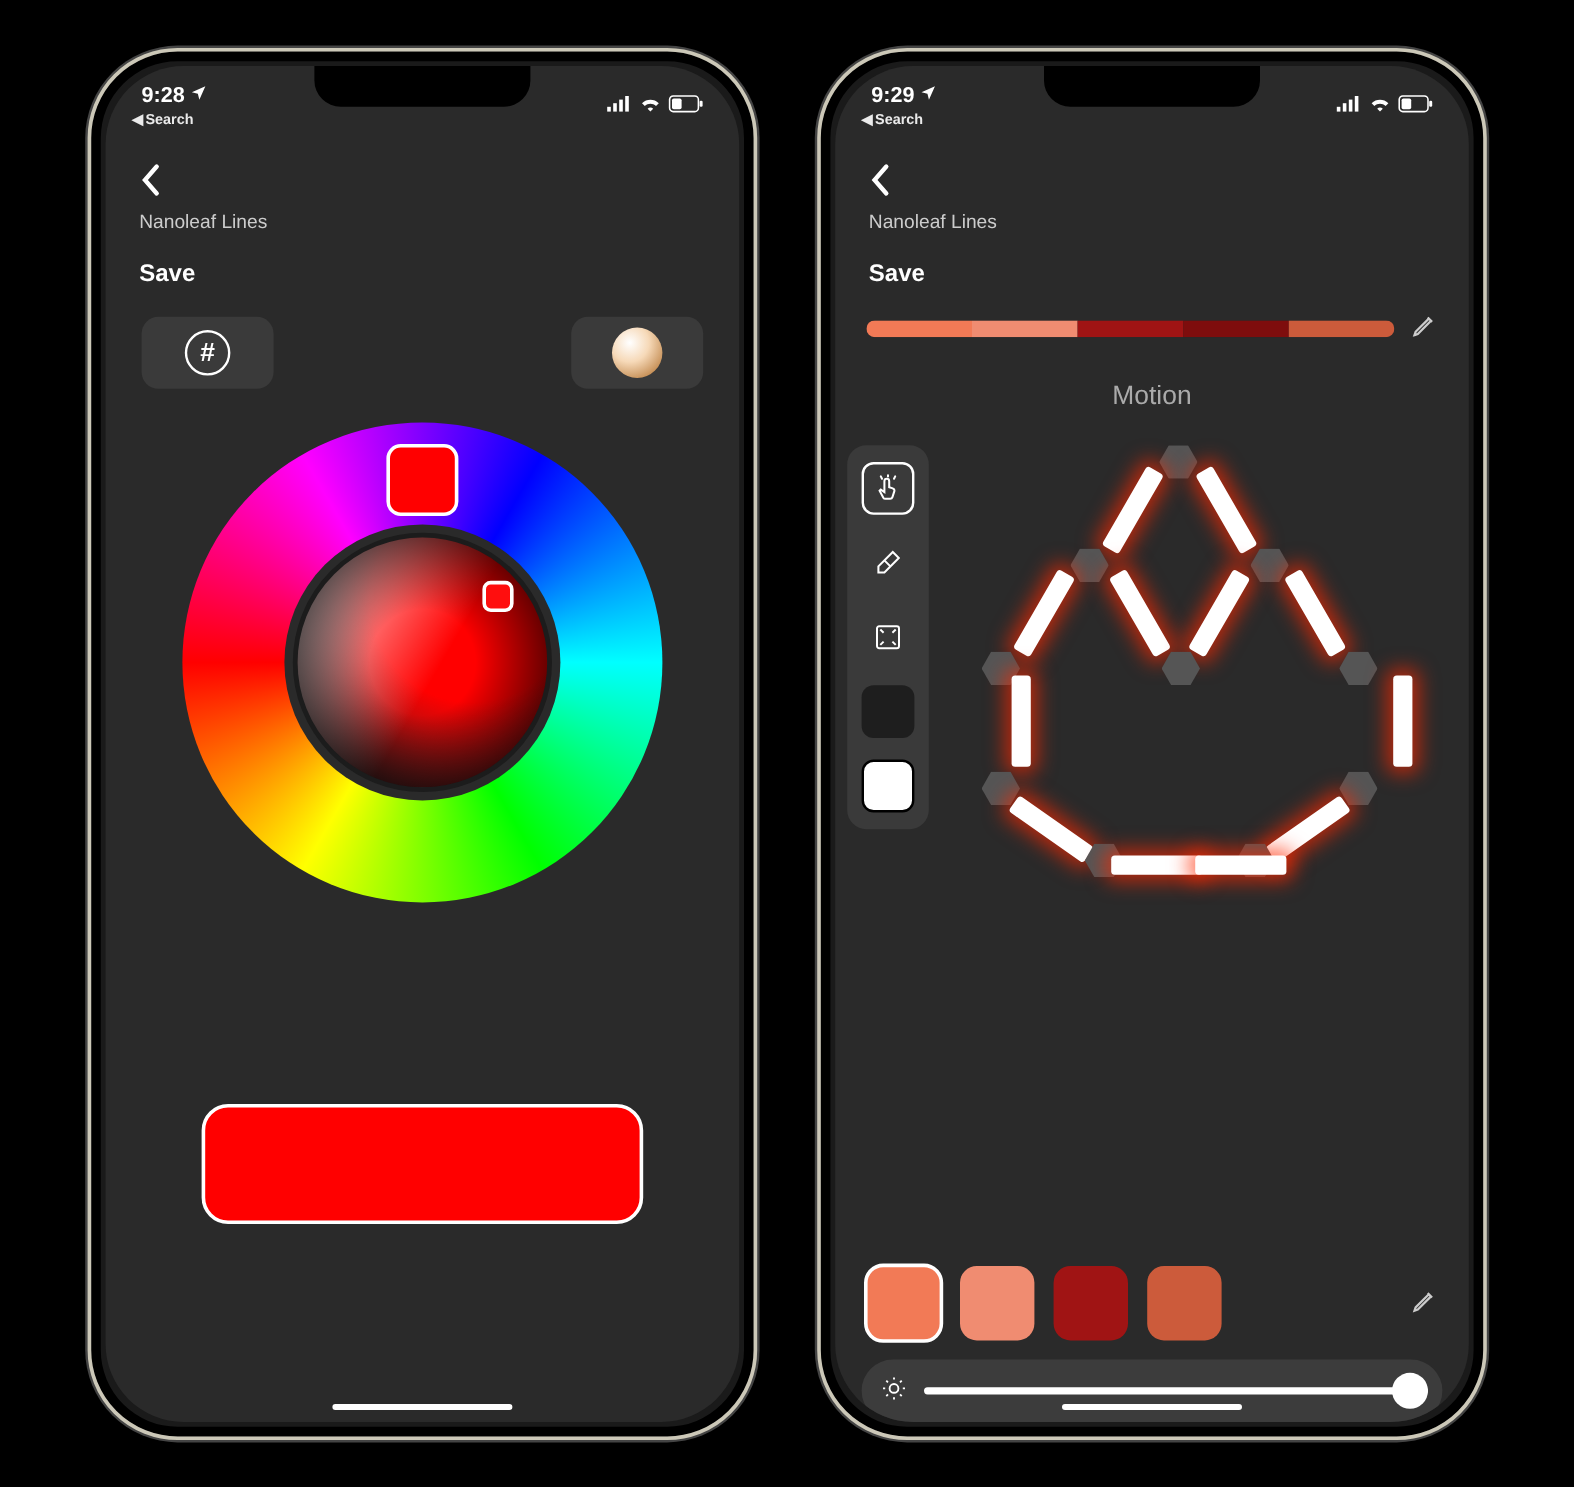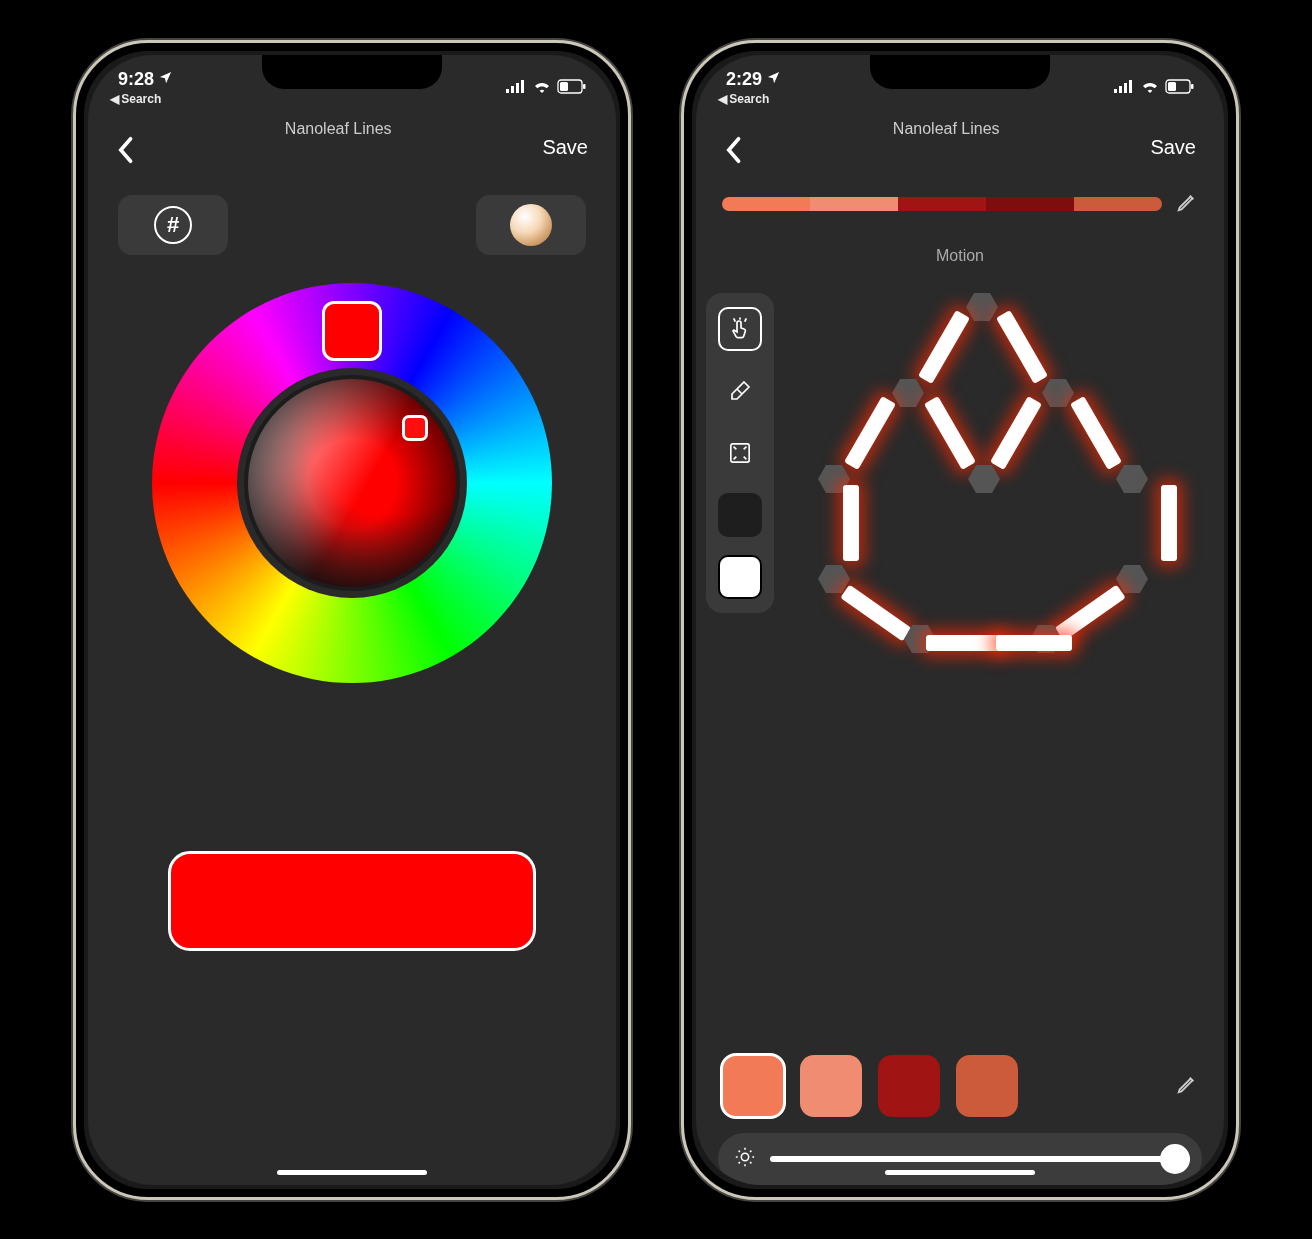--- a/index.html
+++ b/index.html
@@ -56,24 +56,24 @@
   .status-time { display:flex; align-items:center; gap:4px;text-align:center; }
   .status-icons { display:flex; gap:6px; align-items:center; }
   .back-to { font-size:12px; color:#fff; opacity:.9; margin-left:-8px; display:flex; align-items:center; gap:2px; }
 
   .titles { text-align:center; color:#fff; margin-top:6px; flex:1; }
   .subtitle { font-size:16px; font-weight:400; color:#ccc; }
   .title { font-size:28px; font-weight:700; margin-top:2px; }
 
   .nav-row {
     display:flex; align-items:flex-start; justify-content:center;
-    padding: 4px 28px 10px; color:#fff;
+    padding: 4px 28px 10px; color:#fff;flex-direction:column;
   }
   .nav-icon { font-size:28px; padding-top:22px; }
-  .save { font-size:20px; font-weight:400; padding-top:22px; }
+  .save { font-size:20px; font-weight:700; padding-top:22px; }
 
   
   .mode-row { display:flex; justify-content:space-between; padding:14px 30px 6px; }
   .mode-btn {
     width:110px; height:60px; background:#3a3a3a; border-radius:14px;
     display:flex; align-items:center; justify-content:center;
   }
   .hex-circle { width:38px; height:38px; border:2px solid #fff; border-radius:50%; color:#fff; display:flex; align-items:center; justify-content:center; font-size:22px; font-weight:600;}
   .warm-ball {
     width:42px; height:42px; border-radius:50%;
@@ -114,21 +114,21 @@
   }
 
   
   .palette-strip {
     display:flex; align-items:center; gap:14px; padding:10px 26px 6px;
   }
   .strip { flex:1; height:14px; border-radius:8px; display:flex; overflow:hidden; }
   .strip-seg { flex:1; }
 
   .tabs { display:flex; padding:6px 26px 0; color:#fff; }
-  .tab { flex:1; text-align:center; font-size:16px; padding:18px 0; color:#aaa; }
+  .tab { flex:1; text-align:center; font-size:22px; padding:18px 0; color:#aaa; }
   .tab.active { color:#fff; font-weight:700; border-bottom:3px solid #fff; }
 
   .canvas-area { position:relative; flex:1; display:flex; align-items:flex-start; }
   .toolbar {
     position:absolute; left:10px; top:10px; width:68px;
     background:#3a3a3a; border-radius:16px; padding:14px 12px;
     display:flex; flex-direction:column; gap:18px; align-items:center;
   }
   .tool {
     width:44px; height:44px; border-radius:10px;
@@ -245,21 +245,21 @@
   </div>
 </div>
 
 <div class="phone-frame">
   <div class="screen">
     <div class="notch"></div>
 
     <div class="status-bar">
       <div class="status-left">
         <div class="status-time">
-          <span>2:29</span>
+          <span>9:29</span>
           <span>
             <svg width="15" height="15" viewBox="0 0 24 24" fill="#fff">
                 <path d="M3 11l18-8-8 18-2-8-8-2z"></path>
               </svg>
           </span>
         </div>
         <div class="back-to">
           <span>◀</span>
           <span>Search</span>
         </div>

